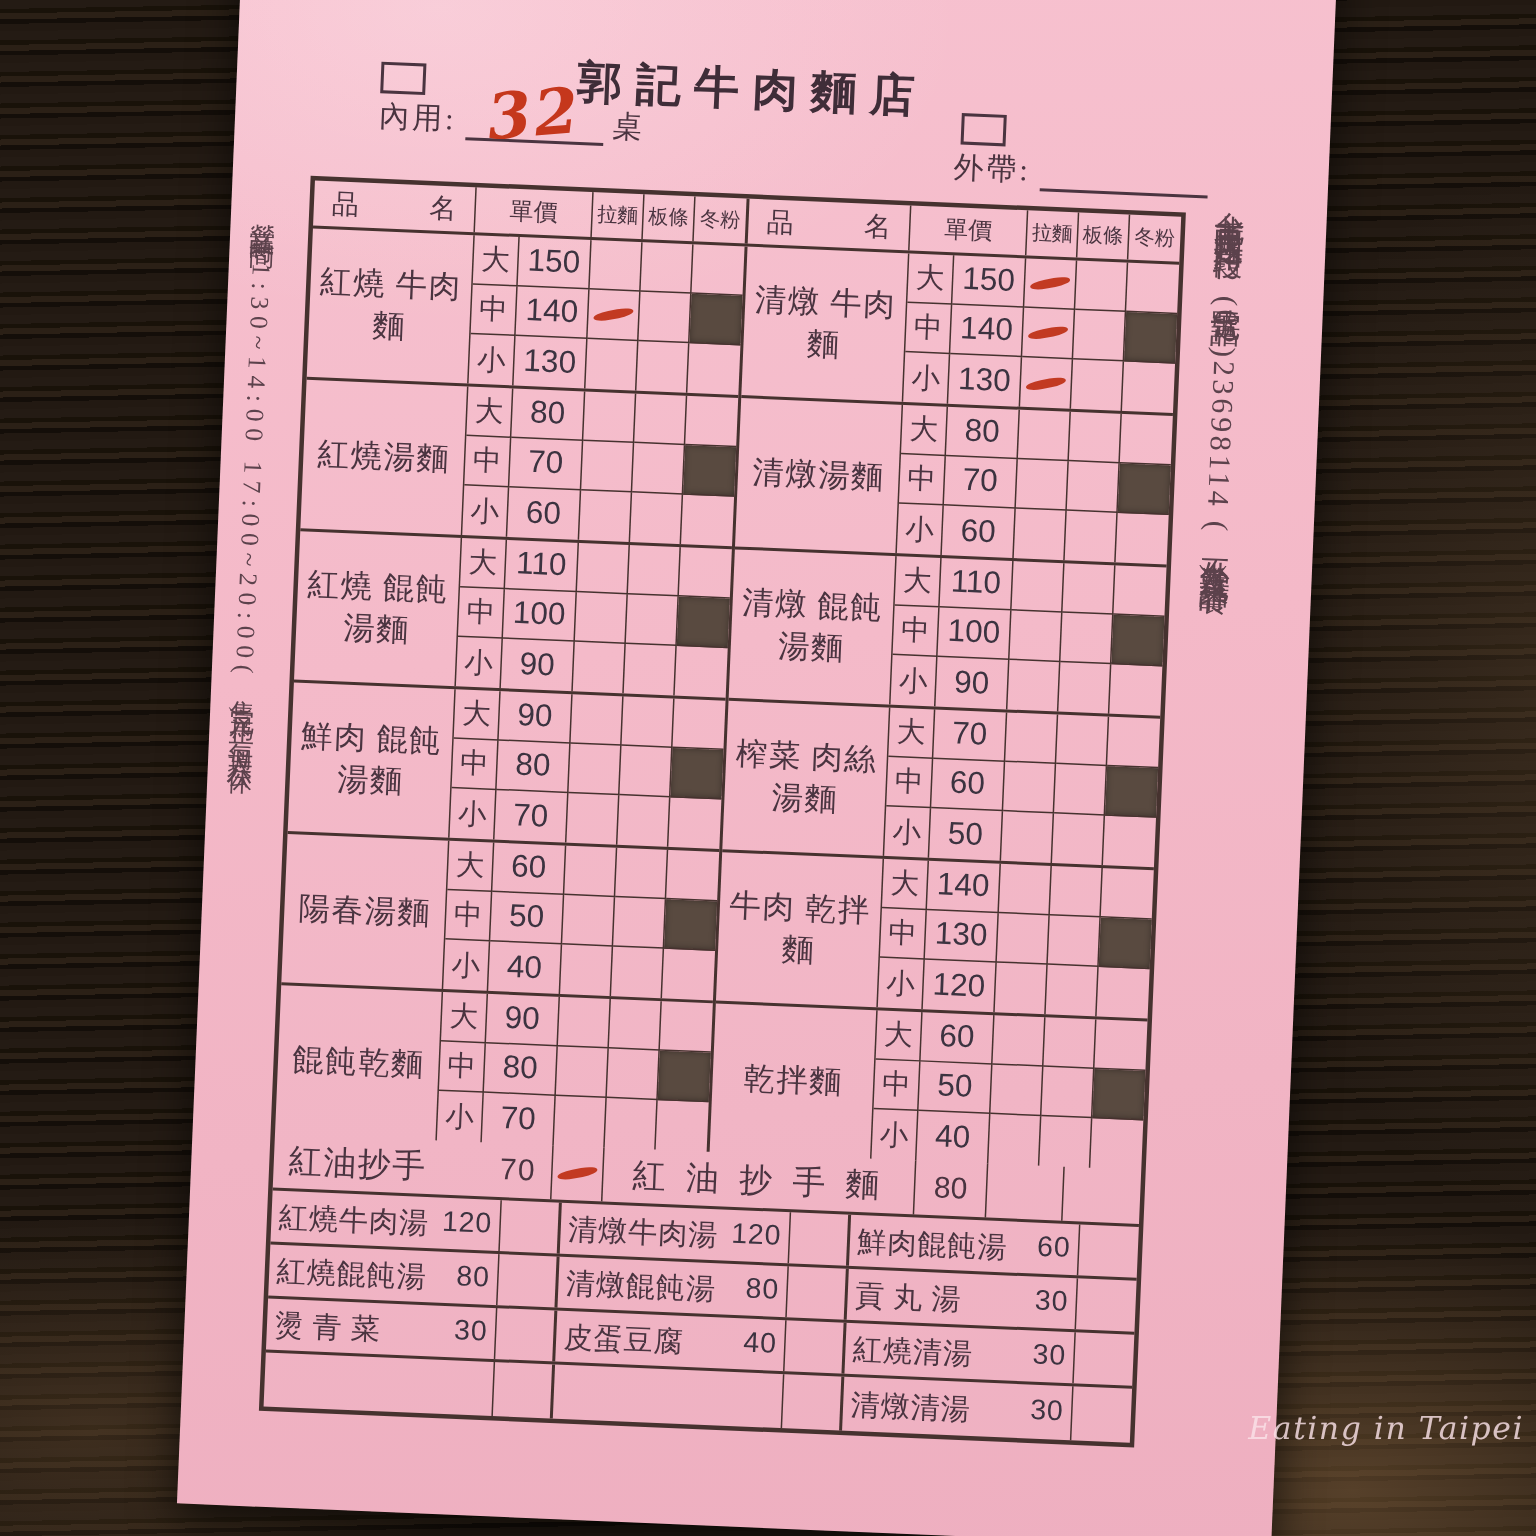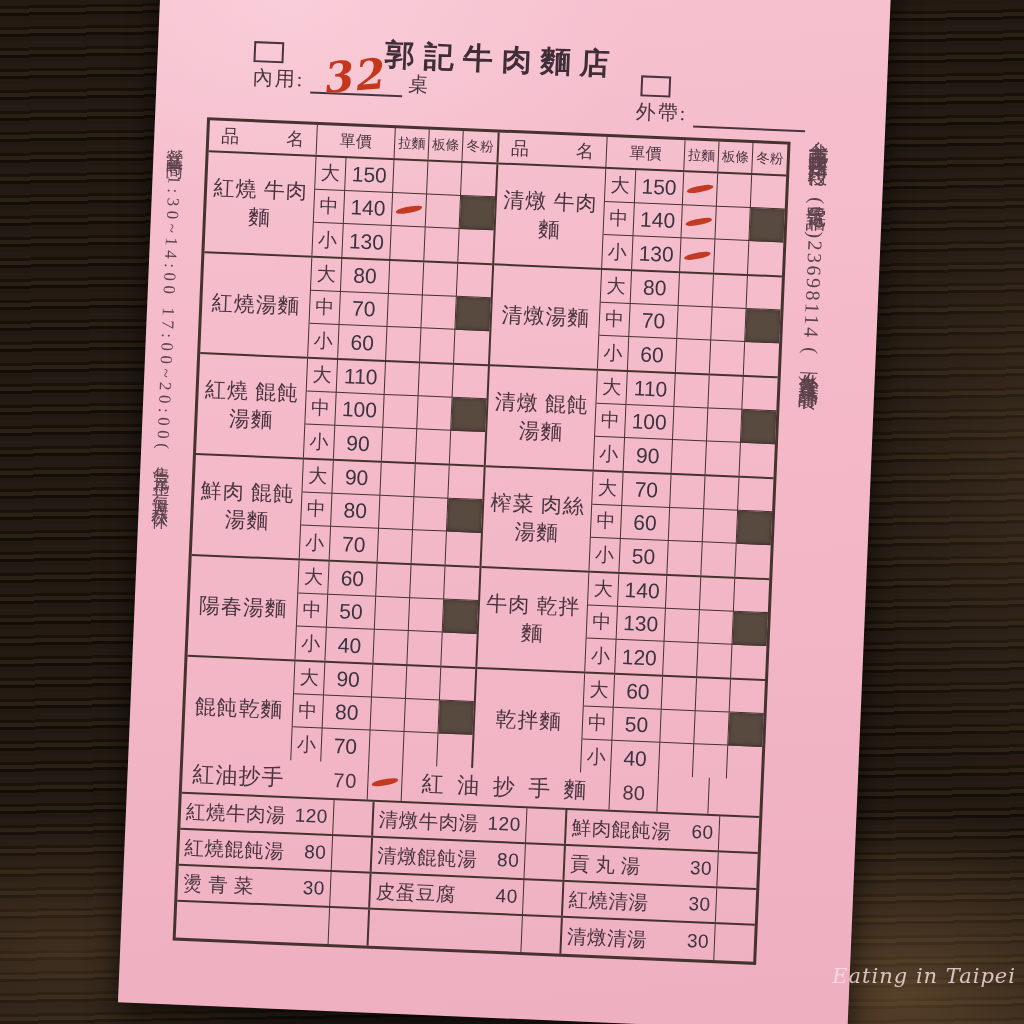--- a/index.html
+++ b/index.html
@@ -91,21 +91,21 @@
   .bname{width:153px;display:flex;align-items:center;justify-content:space-between;padding:0 5px;border-right:1px solid var(--lc);font-size:19.5px;letter-spacing:0.5px;}
   .bprice{font-family:"Liberation Sans",sans-serif;font-size:19px;color:#3c3340;}
   .bq{width:40px;border-right:2px solid var(--lc);}
   .bgroup:last-child .bq{border-right:none;}
   
   .vtext{position:absolute;writing-mode:vertical-rl;text-orientation:mixed;color:#5c424c;white-space:nowrap;}
   .vleft{left:10px;top:200px;height:800px;font-size:17px;letter-spacing:4.5px;}
   .vright{left:652px;top:162px;height:845px;font-size:20px;letter-spacing:2.5px;}
   
   .watermark{
-    position:absolute;right:8px;top:964px;font-size:21px;font-style:italic;
+    position:absolute;right:8px;top:940px;font-size:21px;font-style:italic;
     font-family:"DejaVu Serif",serif;color:rgba(250,226,232,.82);letter-spacing:1px;
   }
 </style>
 </head>
 <body>
 
 <div id="stage">
   <div class="paper">
 
     <div class="title">郭記牛肉麵店</div>

